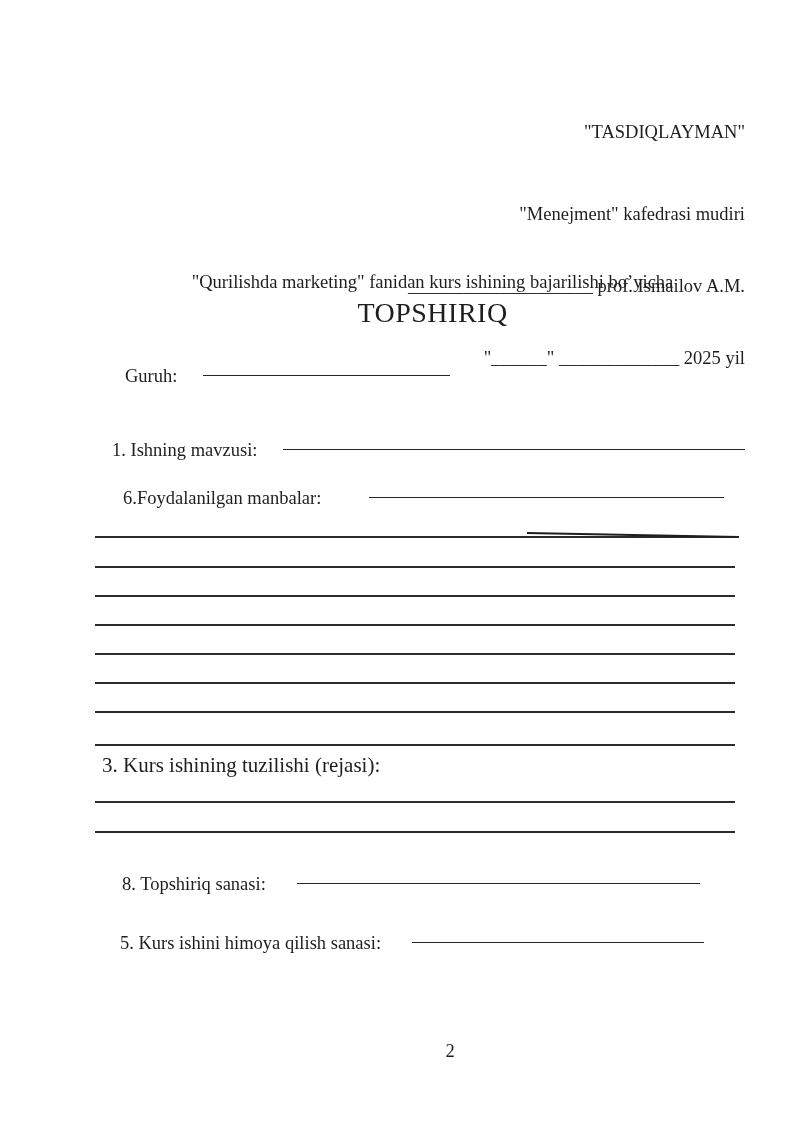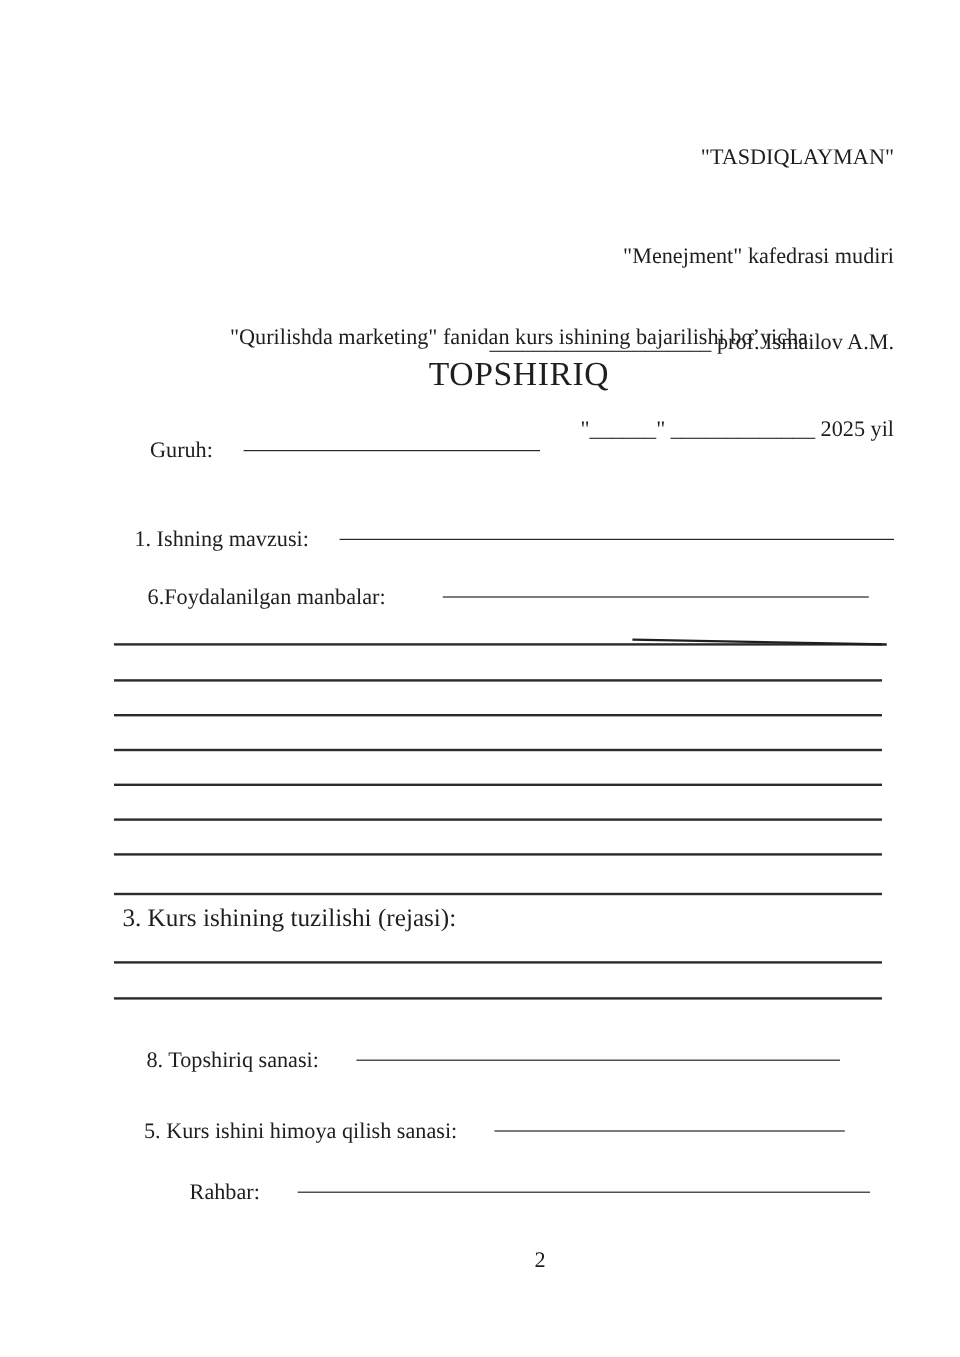--- a/index.html
+++ b/index.html
@@ -148,20 +148,16 @@
   <div class="row" style="left:122px; top:872px; width:578px;">
     <span class="lbl">8. Topshiriq sanasi:</span>
     <span class="fill gap-sm"></span>
   </div>
 
   <div class="row" style="left:120px; top:931px; width:584px;">
     <span class="lbl">5. Kurs ishini himoya qilish sanasi:</span>
     <span class="fill gap-sm"></span>
   </div>
 
-  <div class="row" style="left:158px; top:982px; width:567px;">
-    <span class="lbl">Rahbar:</span>
-    <span class="fill gap-sm"></span>
-  </div>
 
   <div class="pagenum">2</div>
 
 </div>
 
 </body></html>

